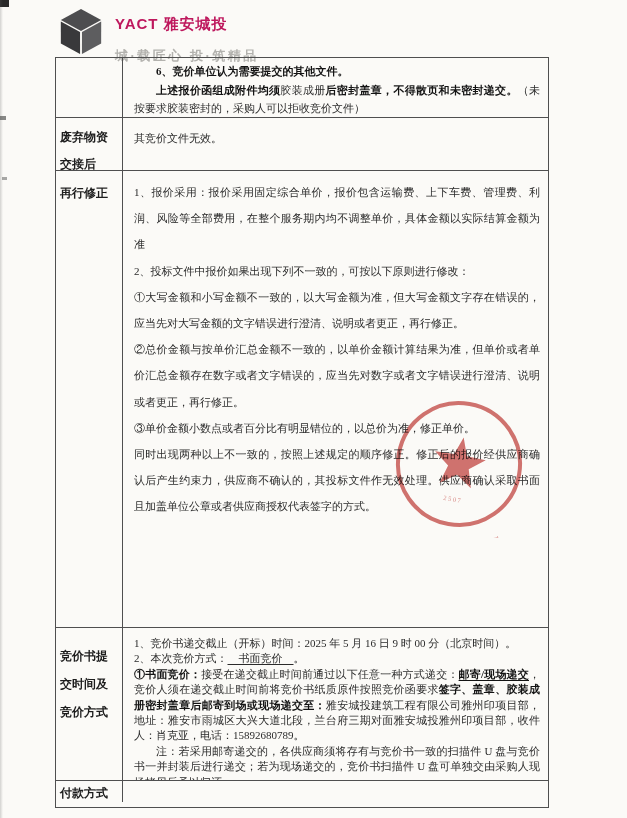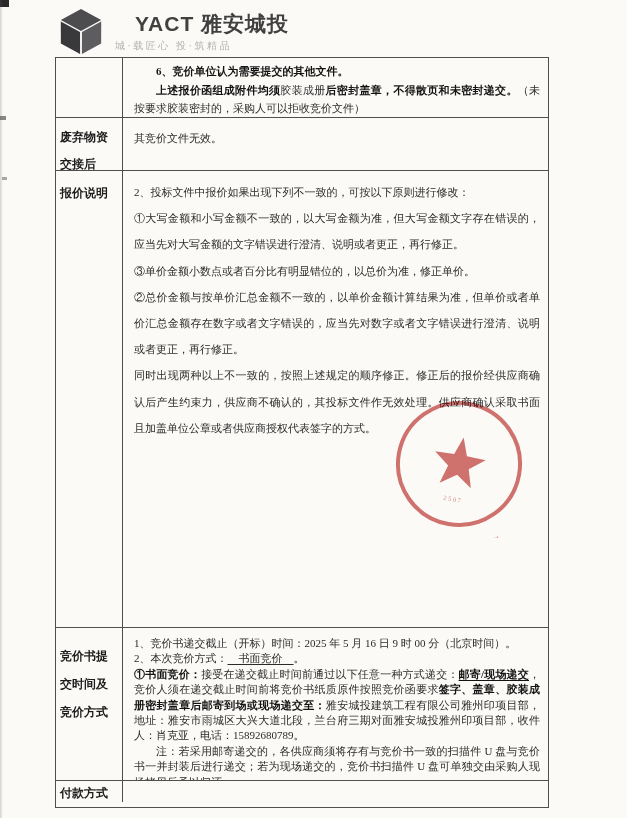--- a/index.html
+++ b/index.html
@@ -15,23 +15,23 @@
   .sp2{left:0;top:116px;width:6px;height:4px;opacity:.55;}
   .sp3{left:2px;top:177px;width:5px;height:3px;opacity:.4;}
   .edge{position:absolute;left:0;top:0;bottom:0;width:3px;
     background:linear-gradient(to right,rgba(90,90,90,.25),rgba(90,90,90,0));}
 
   
   .hdr{position:absolute;left:57px;top:7px;height:52px;display:flex;align-items:flex-start;}
   .logo{display:block;}
   .brandwrap{margin-left:10px;padding-top:6px;}
   .brand{font-family:"Liberation Sans","DejaVu Sans",sans-serif;font-weight:700;
-    font-size:21px;letter-spacing:1px;color:#404040;line-height:22px;margin-left:20px;}
-  .tagline{margin-top:4px;font-family:"Liberation Sans","DejaVu Sans",sans-serif;
-    font-size:10px;letter-spacing:2.5px;color:#b3b2ae;}
+    font-size:15px;letter-spacing:1px;color:#be185d;line-height:22px;}
+  .tagline{margin-top:12px;font-family:"Liberation Sans","DejaVu Sans",sans-serif;
+    font-size:13px;letter-spacing:2.5px;color:#b3b2ae;font-weight:bold;}
 
   
   .doc-table{position:absolute;left:55px;top:57px;width:494px;
     border:1px solid #4f4f4f;box-sizing:border-box;}
   .row{display:flex;box-sizing:border-box;border-bottom:1px solid #4f4f4f;overflow:hidden;}
   .row:last-child{border-bottom:none;flex-direction:column;}
   .lc{width:67px;box-sizing:border-box;border-right:1px solid #4f4f4f;
     padding:4px 3px 0 4px;font-size:12px;font-weight:600;color:#1d1d1d;flex:none;}
   .cc{flex:1;box-sizing:border-box;padding:3px 8px 0 11px;font-size:11px;overflow:hidden;}
   .cc p{margin:0;text-align:justify;}
@@ -83,26 +83,27 @@
     </div>
 
     <div class="row r1">
       <div class="lc">废弃物资交接后</div>
       <div class="cc">
         <p><span>其竞价文件无效。</span></p>
       </div>
     </div>
 
     <div class="row r2">
-      <div class="lc">报价说明</div>
+      <div class="lc">再行修正</div>
       <div class="cc">
+        <p><span>1、报价采用：报价采用固定综合单价，报价包含运输费、上下车费、管理费、利润、风险等全部费用，在整个服务期内均不调整单价，具体金额以实际结算金额为准</span></p>
         <p><span>2、投标文件中报价如果出现下列不一致的，可按以下原则进行修改：</span></p>
         <p><span>①大写金额和小写金额不一致的，以大写金额为准，但大写金额文字存在错误的，应当先对大写金额的文字错误进行澄清、说明或者更正，再行修正。</span></p>
+        <p><span>②总价金额与按单价汇总金额不一致的，以单价金额计算结果为准，但单价或者单价汇总金额存在数字或者文字错误的，应当先对数字或者文字错误进行澄清、说明或者更正，再行修正。</span></p>
         <p><span>③单价金额小数点或者百分比有明显错位的，以总价为准，修正单价。</span></p>
-        <p><span>②总价金额与按单价汇总金额不一致的，以单价金额计算结果为准，但单价或者单价汇总金额存在数字或者文字错误的，应当先对数字或者文字错误进行澄清、说明或者更正，再行修正。</span></p>
         <p><span>同时出现两种以上不一致的，按照上述规定的顺序修正。修正后的报价经供应商确认后产生约束力，供应商不确认的，其投标文件作无效处理。供应商确认采取书面且加盖单位公章或者供应商授权代表签字的方式。</span></p>
         <p></p>
       </div>
     </div>
 
     <div class="row r3">
       <div class="lc">竞价书提交时间及竞价方式</div>
       <div class="cc">
         <p><span>1、竞价书递交截止（开标）时间：2025 年 5 月 16 日 9 时 00 分（北京时间）。</span></p>
         <p><span>2、本次竞价方式：</span><span class="u">　书面竞价　</span><span>。</span></p>

